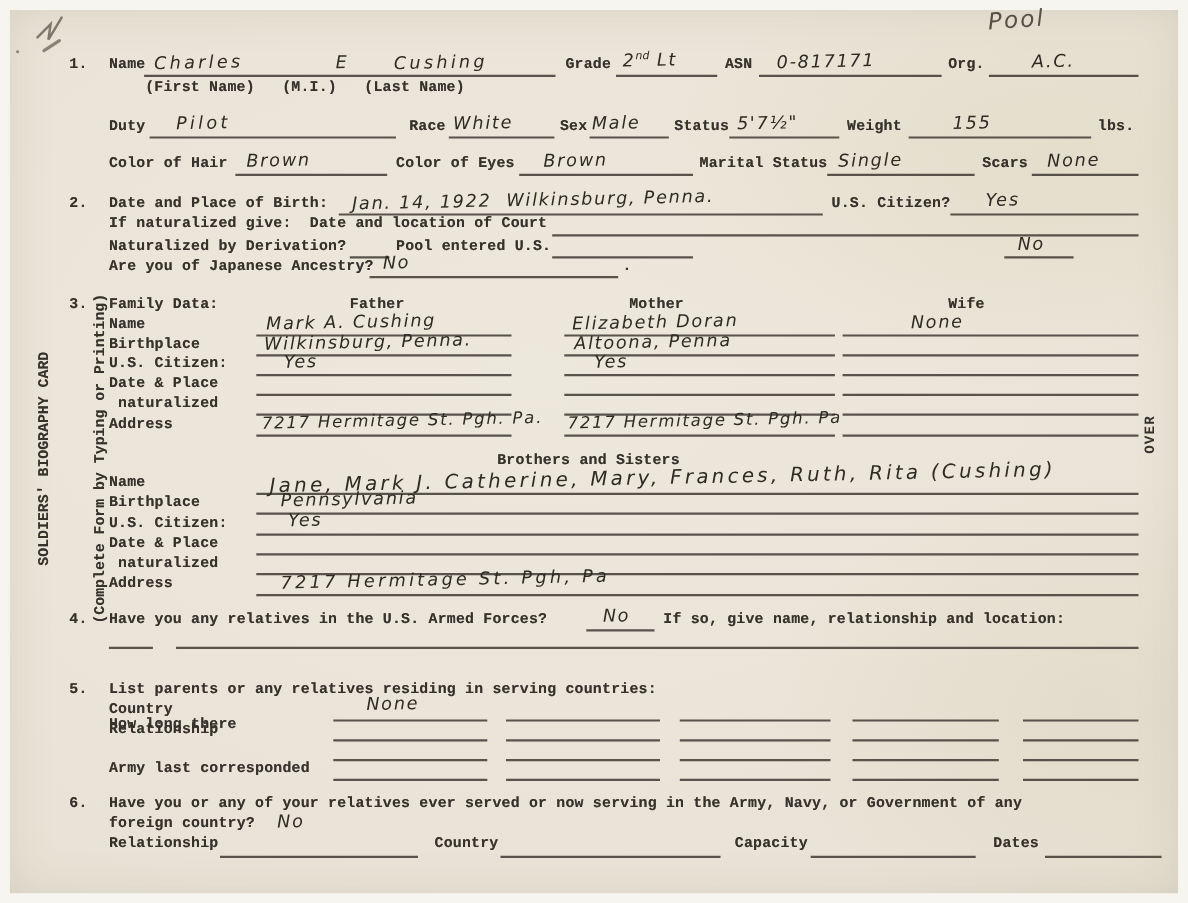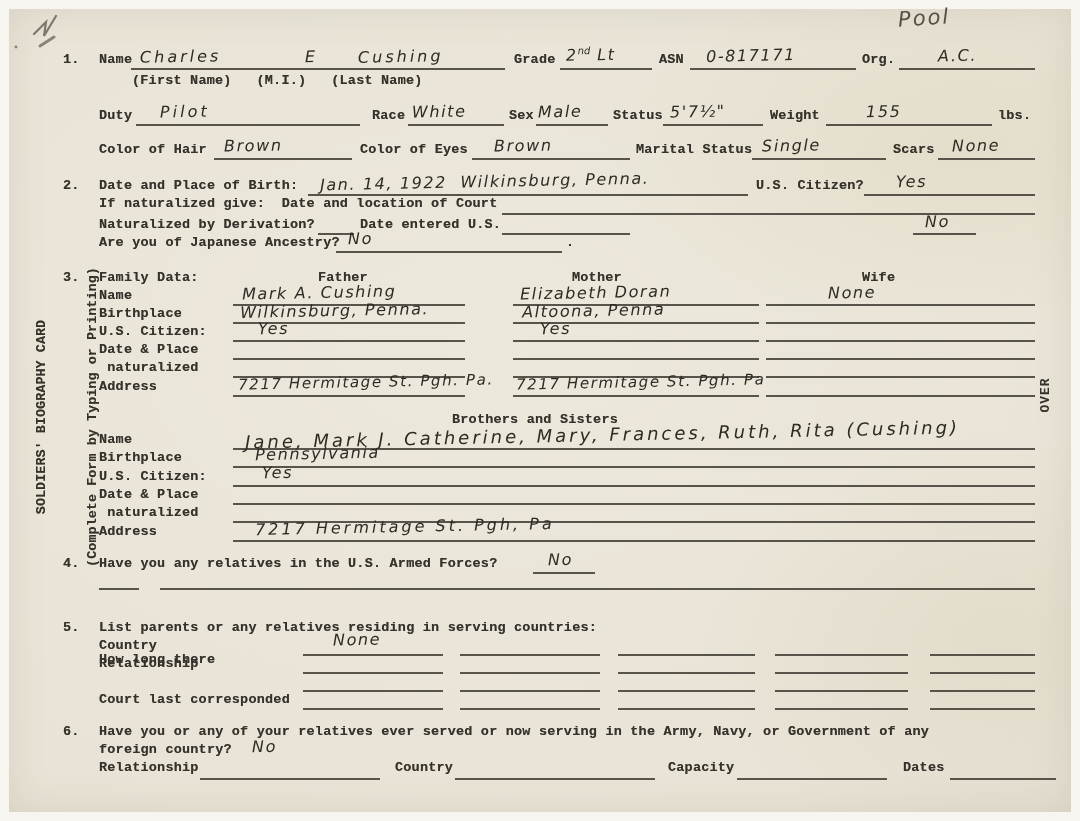--- a/index.html
+++ b/index.html
@@ -122,21 +122,21 @@
   <span class="h" style="left:320px;top:172px">Jan. 14, 1922  Wilkinsburg, Penna.</span>
   <span class="t" style="left:756px;top:178px">U.S. Citizen?</span>
   <div class="u" style="left:864px;top:194px;width:171px"></div>
   <span class="h" style="left:896px;top:172px">Yes</span>
 
   <span class="t" style="left:99px;top:196px">If naturalized give:  Date and location of Court</span>
   <div class="u" style="left:502px;top:213px;width:533px"></div>
 
   <span class="t" style="left:99px;top:217px">Naturalized by Derivation?</span>
   <div class="u" style="left:318px;top:233px;width:36px"></div>
-  <span class="t" style="left:360px;top:217px">Date entered U.S.</span>
+  <span class="t" style="left:360px;top:217px">Pool entered U.S.</span>
   <div class="u" style="left:502px;top:233px;width:128px"></div>
   <div class="u" style="left:913px;top:233px;width:63px"></div>
   <span class="h" style="left:925px;top:212px">No</span>
 
   <span class="t" style="left:99px;top:235px">Are you of Japanese Ancestry?</span>
   <div class="u" style="left:336px;top:251px;width:226px"></div>
   <span class="h" style="left:348px;top:229px">No</span>
   <span class="t" style="left:566px;top:235px">.</span>
 
   <span class="t" style="left:63px;top:270px">3.</span>
@@ -198,29 +198,30 @@
   <div class="u" style="left:233px;top:540px;width:802px"></div>
   <span class="h big wide" style="left:245px;top:424px">Jane, Mark J. Catherine, Mary, Frances, Ruth, Rita (Cushing)</span>
   <span class="h" style="left:255px;top:444px">Pennsylvania</span>
   <span class="h" style="left:262px;top:463px">Yes</span>
   <span class="h wide" style="left:255px;top:517px">7217 Hermitage St. Pgh, Pa</span>
 
   <span class="t" style="left:63px;top:556px">4.</span>
   <span class="t" style="left:99px;top:556px">Have you any relatives in the U.S. Armed Forces?</span>
   <div class="u" style="left:533px;top:572px;width:62px"></div>
   <span class="h" style="left:548px;top:550px">No</span>
+  <span class="t" style="left:603px;top:556px">If so, give name, relationship and location:</span>
   <div class="u" style="left:99px;top:588px;width:40px"></div>
   <div class="u" style="left:160px;top:588px;width:875px"></div>
 
   <span class="t" style="left:63px;top:620px">5.</span>
   <span class="t" style="left:99px;top:620px">List parents or any relatives residing in serving countries:</span>
   <span class="t" style="left:99px;top:638px">Country</span>
   <span class="t" style="left:99px;top:656px">Relationship</span>
   <span class="t" style="left:99px;top:652px">How long there</span>
-  <span class="t" style="left:99px;top:692px">Court last corresponded</span>
+  <span class="t" style="left:99px;top:692px">Army last corresponded</span>
 
   <div class="u" style="left:303px;top:654px;width:140px"></div>
   <div class="u" style="left:460px;top:654px;width:140px"></div>
   <div class="u" style="left:618px;top:654px;width:137px"></div>
   <div class="u" style="left:775px;top:654px;width:133px"></div>
   <div class="u" style="left:930px;top:654px;width:105px"></div>
 
   <div class="u" style="left:303px;top:672px;width:140px"></div>
   <div class="u" style="left:460px;top:672px;width:140px"></div>
   <div class="u" style="left:618px;top:672px;width:137px"></div>

